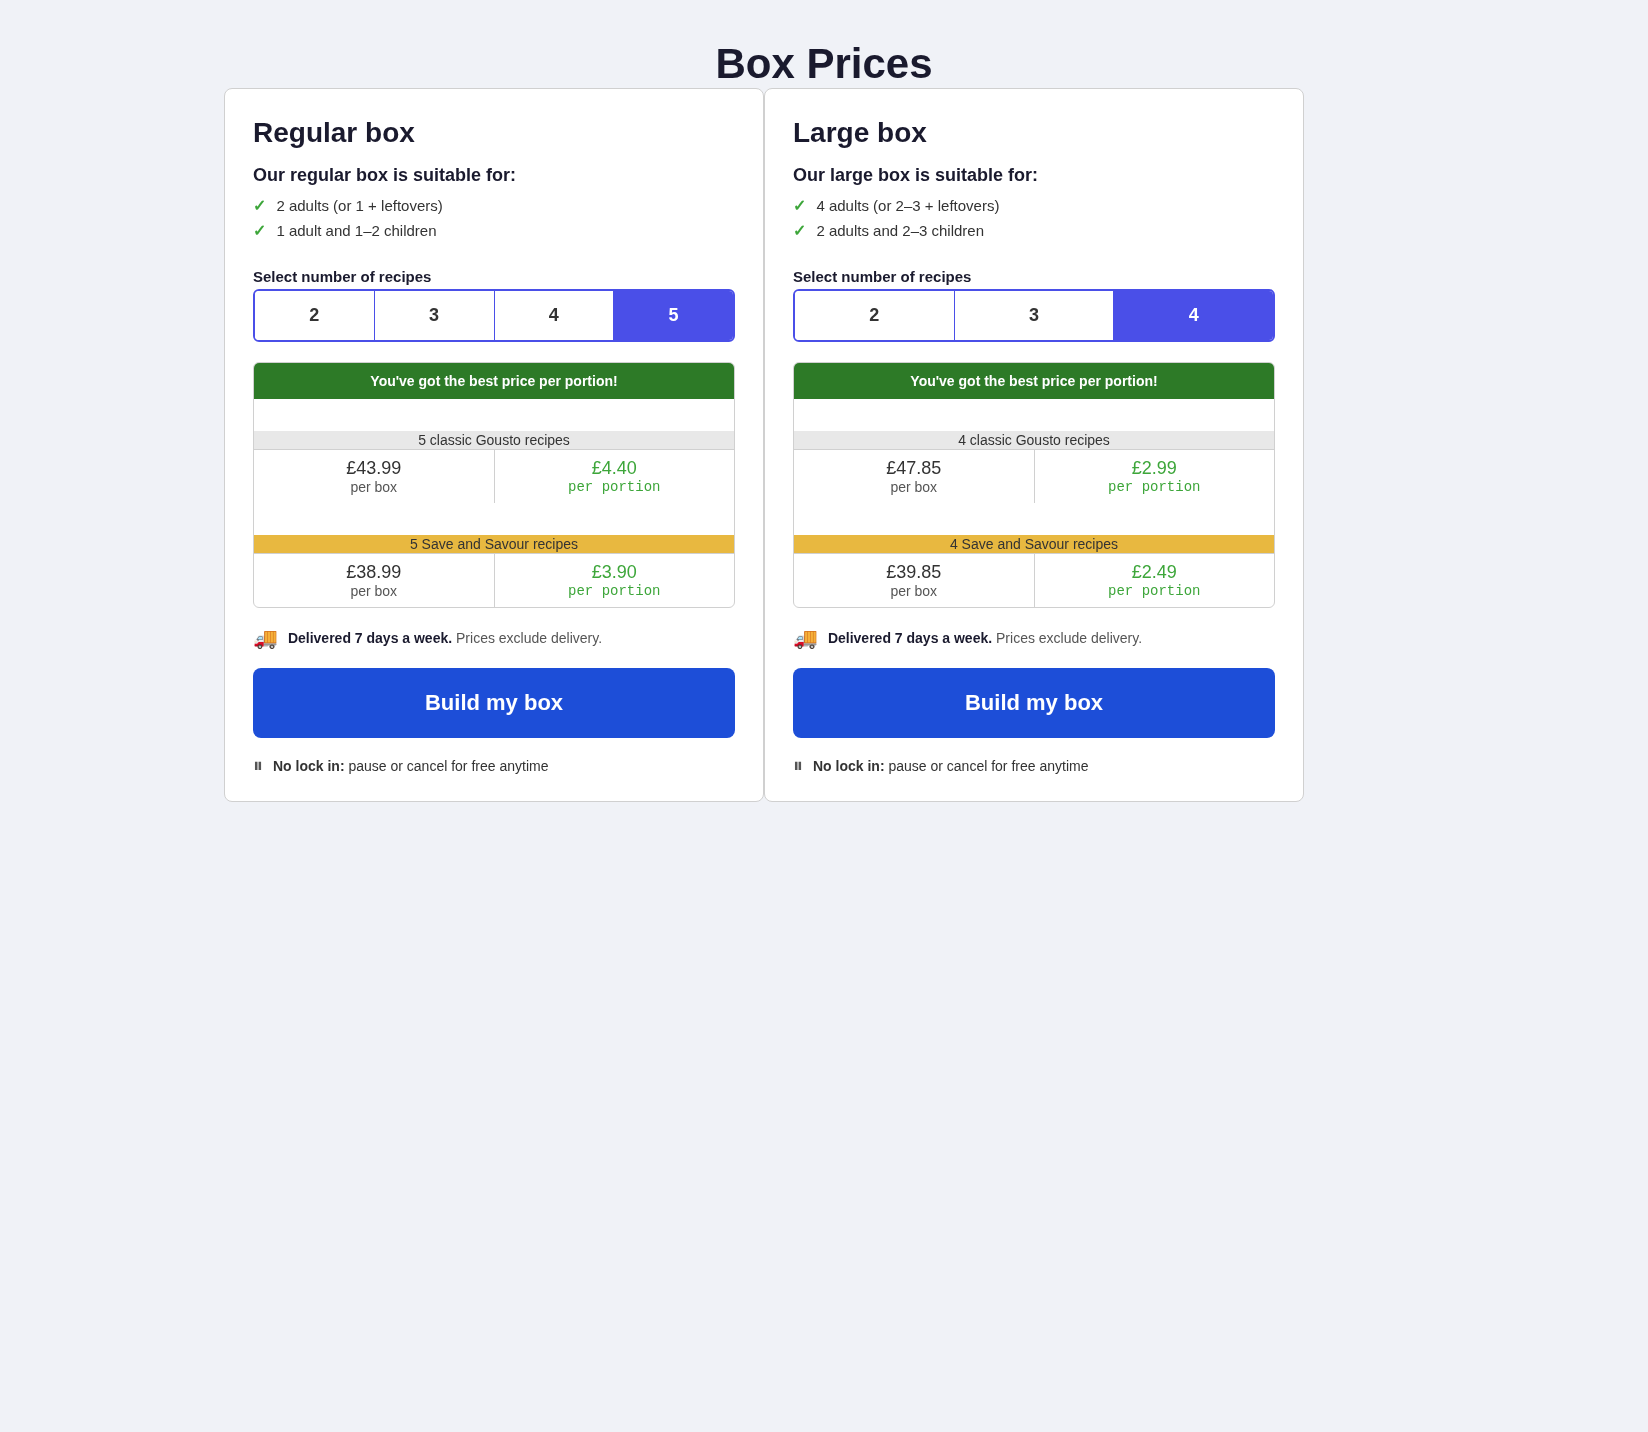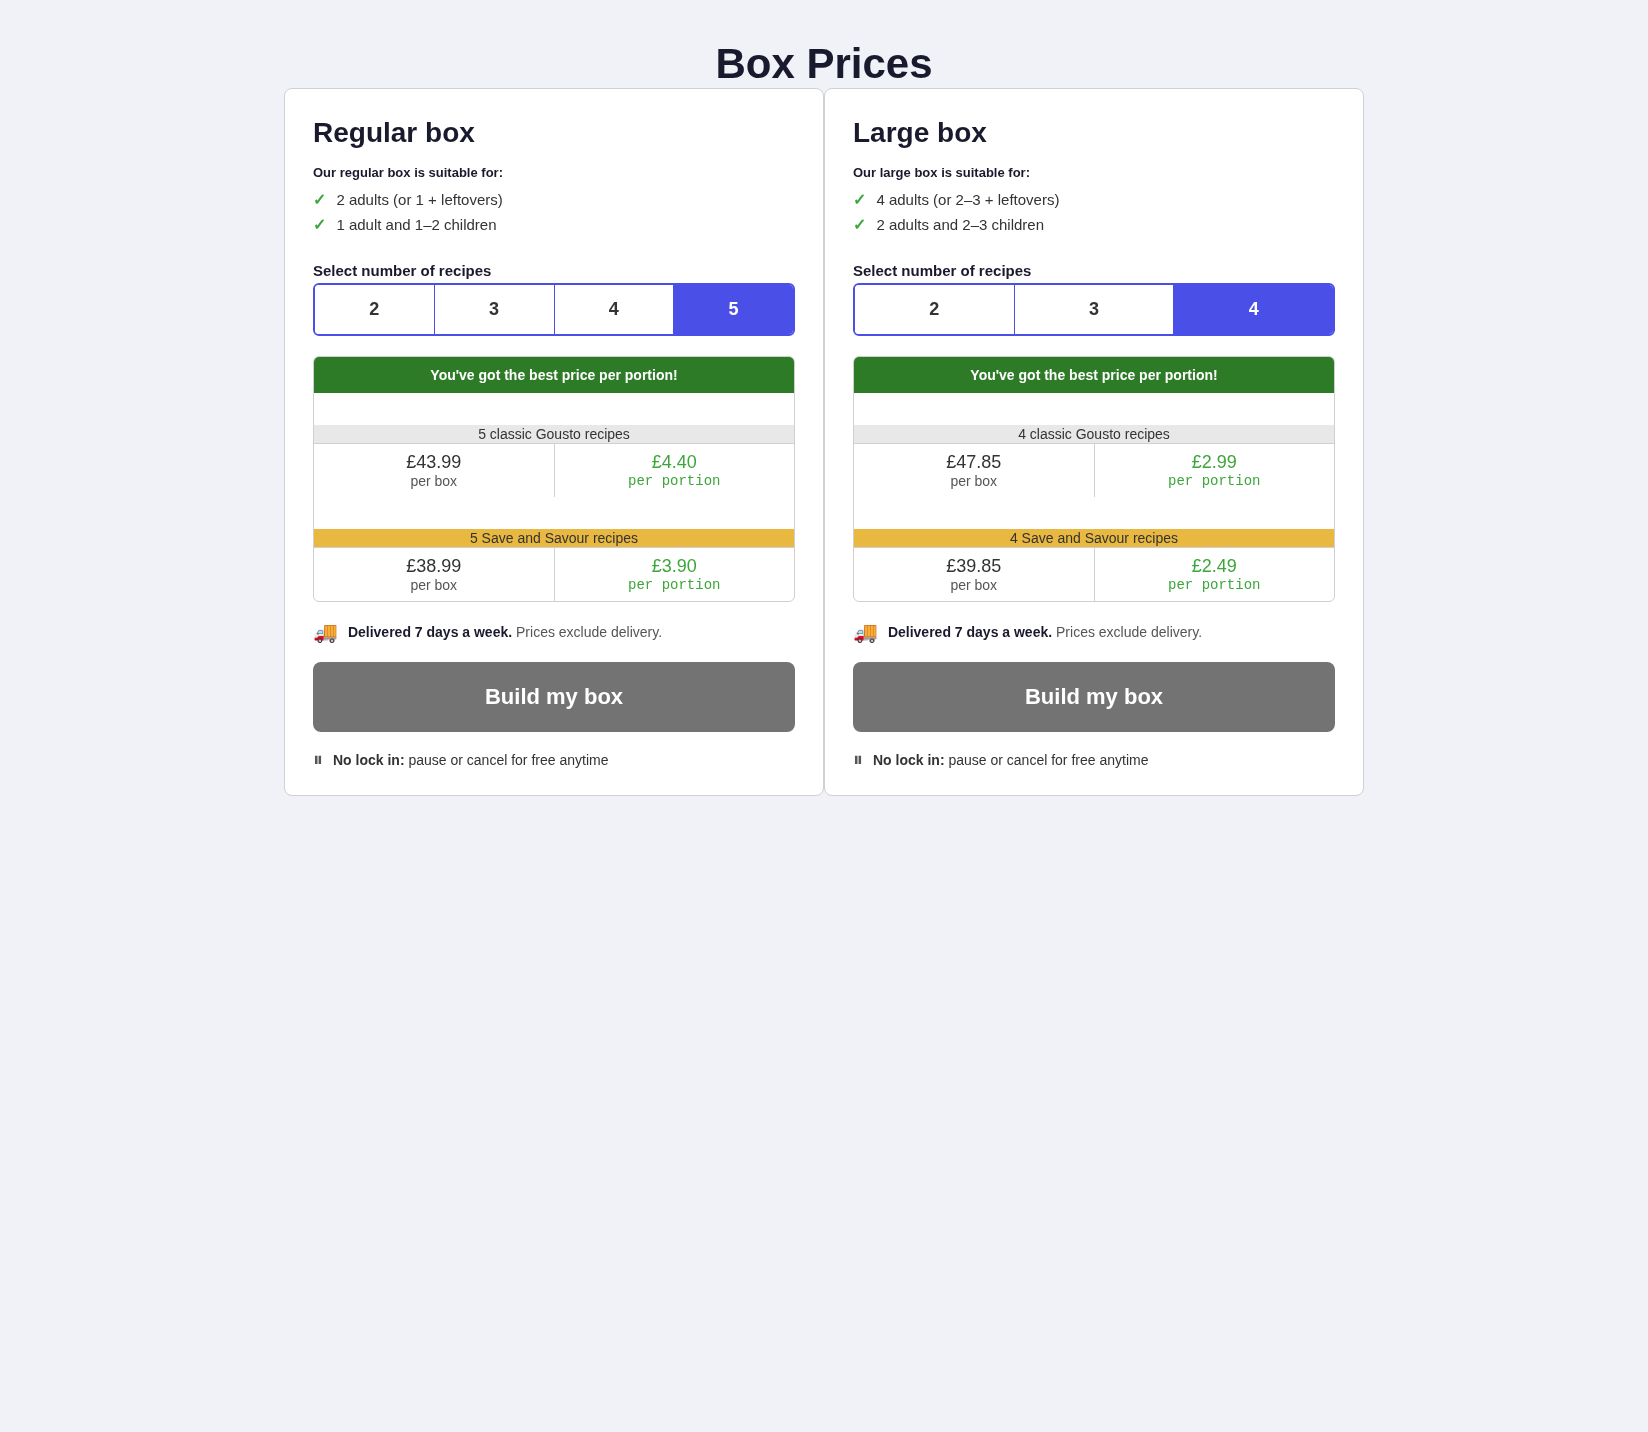--- a/index.html
+++ b/index.html
@@ -15,40 +15,39 @@
     .page-title {
       font-size: 42px;
       font-weight: 700;
       color: #1a1a2e;
       text-align: center;
     }
     .cards-container {
       display: flex;
       max-width: 1200px;
       width: 100%;
-      justify-content: center;
     }
     .card {
       background: #ffffff;
       border: 1.5px solid #d0d0d0;
       border-radius: 8px;
       padding: 28px 28px 24px 28px;
       flex: 1;
       max-width: 540px;
       display: flex;
       flex-direction: column;
     }
     .card-title {
       font-size: 28px;
       font-weight: 800;
       color: #1a1a2e;
       margin-bottom: 16px;
     }
     .suitable-label {
-      font-size: 13px;
+      font-size: 18px;
       font-weight: 700;
       color: #1a1a2e;
       margin-bottom: 10px;
     }
     .check-list {
       list-style: none;
       margin-bottom: 22px;
     }
     .check-list li {
       display: flex;
@@ -163,21 +162,21 @@
       margin-bottom: 18px;
     }
     .truck-icon {
       font-size: 20px;
     }
     .delivery-bold {
       font-weight: 700;
       color: #1a1a2e;
     }
     .build-button {
-      background: #737373;
+      background: #1d4ed8;
       color: #fff;
       border: none;
       border-radius: 8px;
       padding: 22px;
       font-size: 22px;
       font-weight: 700;
       cursor: pointer;
       width: 100%;
       margin-bottom: 16px;
     }

